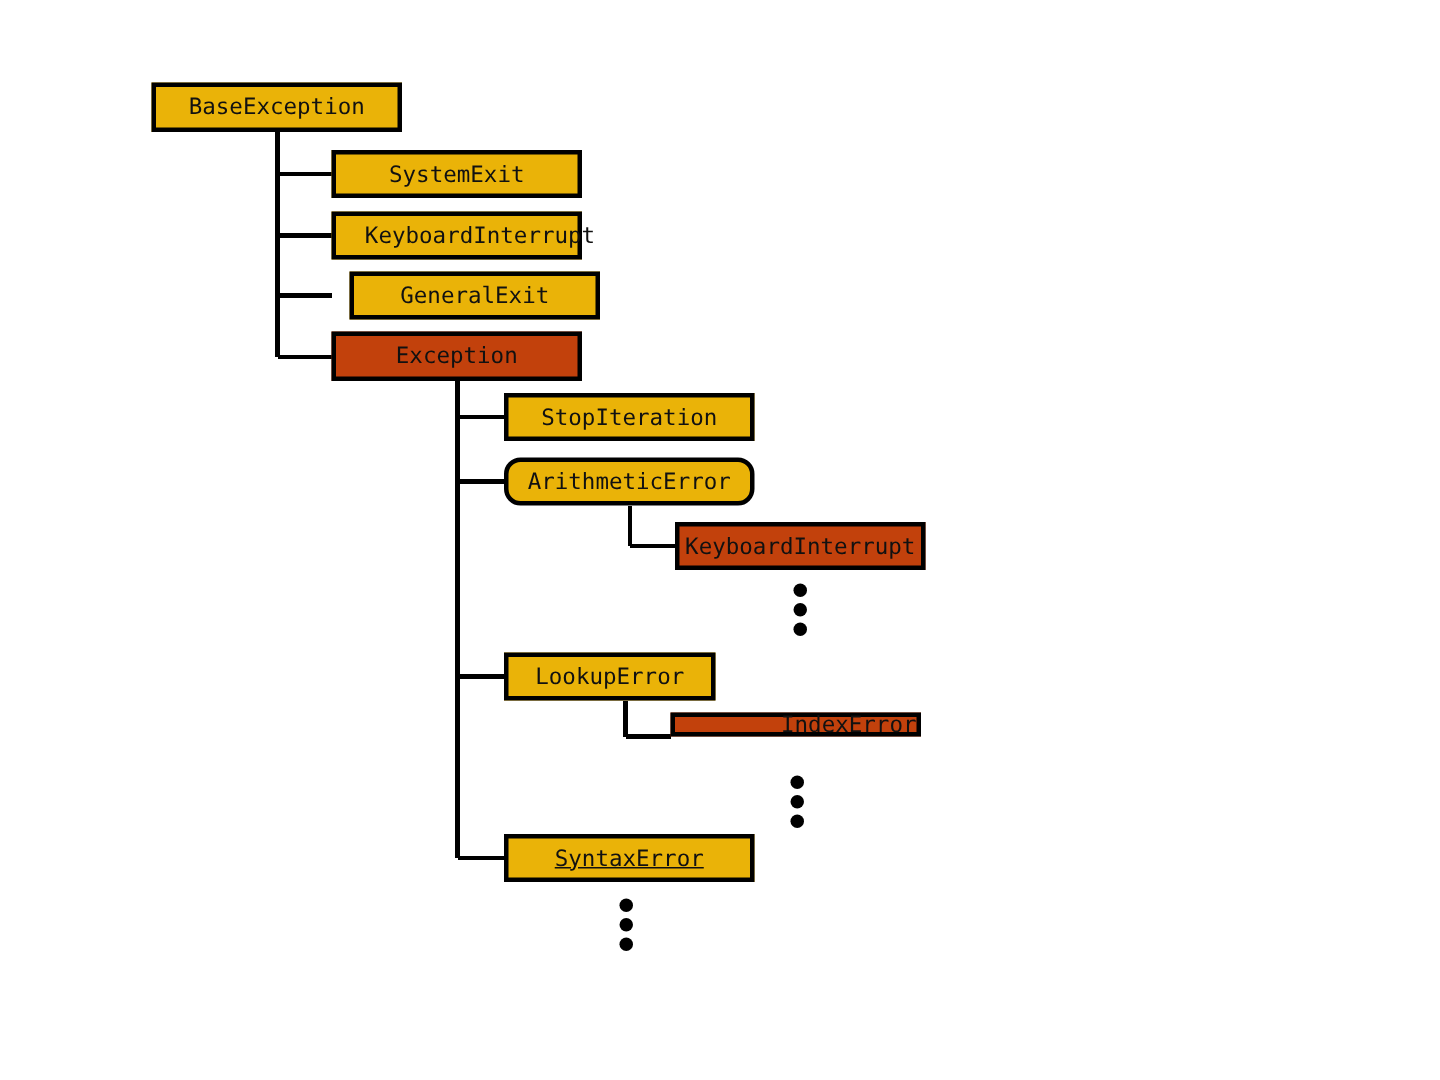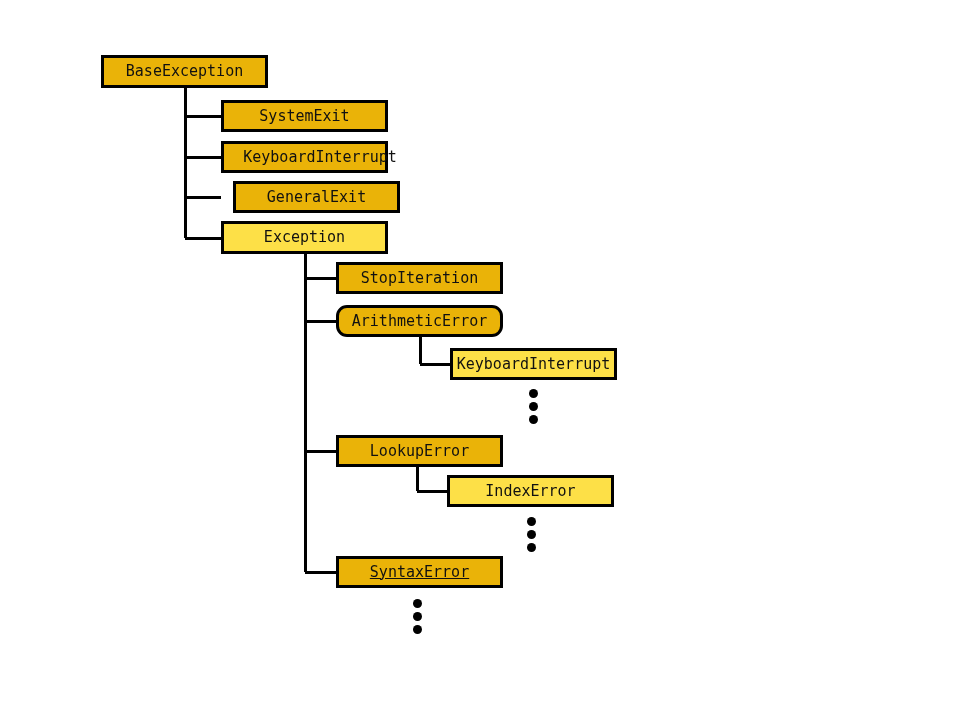--- a/index.html
+++ b/index.html
@@ -36,21 +36,21 @@
     justify-content: center;
     font-family: "DejaVu Sans Mono", "Liberation Mono", monospace;
     font-size: 15px;
     line-height: 1;
     color: #111111;
     letter-spacing: 0px;
     white-space: nowrap;
     z-index: 3;
   }
   .node.highlight {
-    background: #fde047;
+    background: #c2410c;
   }
   .ellipsis {
     position: absolute;
     z-index: 3;
     display: flex;
     flex-direction: column;
     align-items: center;
   }
   .ellipsis .dot {
     width: 9px;
@@ -103,24 +103,24 @@
       </div>
       <div class="node" style="left: 336px; top: 262px; width: 167px; height: 32px; text-align: right;">
         <span>StopIteration</span>
       </div>
       <div class="node" style="left: 336px; top: 305px; width: 167px; height: 32px; border-radius: 11px;">
         <span>ArithmeticError</span>
       </div>
       <div class="node highlight" style="left: 450px; top: 348px; width: 167px; height: 32px;">
         <span>KeyboardInterrupt</span>
       </div>
-      <div class="node" style="left: 336px; top: 435px; width: 167px; height: 32px;">
+      <div class="node" style="left: 336px; top: 435px; width: 141px; height: 32px;">
         <span>LookupError</span>
       </div>
-      <div class="node highlight" style="left: 447px; top: 475px; width: 167px; height: 32px;">
+      <div class="node highlight" style="left: 447px; top: 475px; width: 167px; height: 16px; justify-content: flex-end;">
         <span>IndexError</span>
       </div>
       <div class="node" style="left: 336px; top: 556px; width: 167px; height: 32px; text-decoration: underline;">
         <span>SyntaxError</span>
       </div>
     </div>
   <div id="ellipsis-layer">
       <div class="ellipsis" style="left: 529px; top: 389px;">
         <div class="dot"></div>
         <div class="dot"></div>

